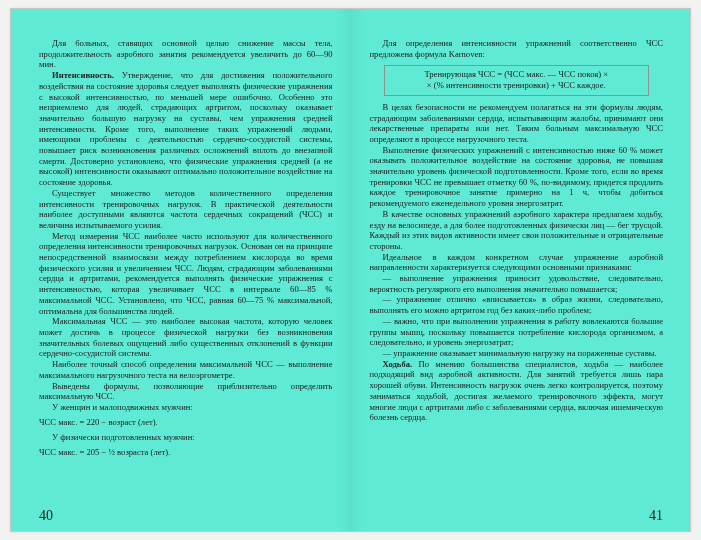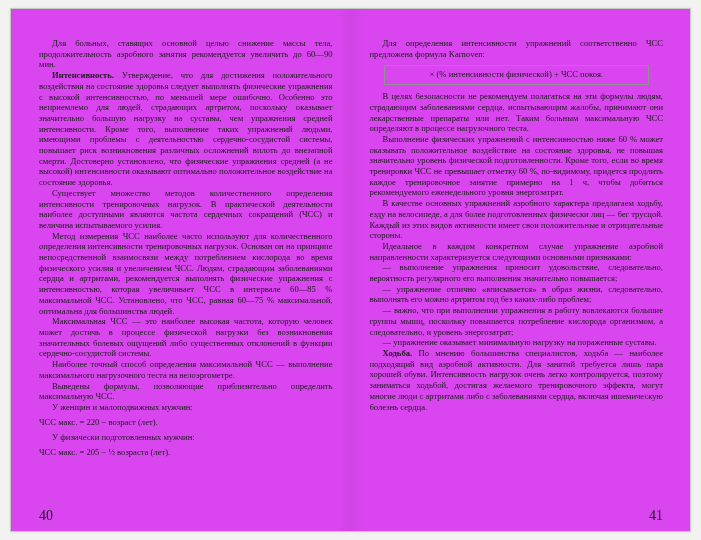--- a/index.html
+++ b/index.html
@@ -6,21 +6,21 @@
   html, body {
     margin: 0; padding: 0;
     width: 701px; height: 540px;
     background: #f2f3f1;
     overflow: hidden;
   }
   .spread {
     position: absolute;
     left: 10px; top: 8px;
     width: 681px; height: 524px;
-    background: #d946ef;
+    background: #5eead4;
     border: 1px solid #c6c8c5;
     box-shadow: 0 0 3px rgba(0,0,0,0.08);
     display: flex;
   }
   .spread::after {
     content: "";
     position: absolute;
     left: 50%; top: 0; bottom: 0;
     width: 26px;
     transform: translateX(-50%);
@@ -83,21 +83,22 @@
     <p class="para"><span>У женщин и малоподвижных мужчин:</span></p>
     <p class="formula">ЧСС макс. = 220 − возраст (лет).</p>
     <p class="para"><span>У физически подготовленных мужчин:</span></p>
     <p class="formula">ЧСС макс. = 205 − ½ возраста (лет).</p>
     <div class="pagenum pn-left">40</div>
   </div>
 
   <div class="page right">
     <p class="para"><span>Для определения интенсивности упражнений соответственно ЧСС предложена формула Karnoven:</span></p>
     <div class="formula-box">
-      <div>× (% интенсивности физической) + ЧСС покоя.</div>
+      <div>Тренирующая ЧСС = (ЧСС макс. — ЧСС покоя) ×</div>
+      <div>× (% интенсивности тренировки) + ЧСС каждое.</div>
     </div>
     <p class="para"><span>В целях безопасности не рекомендуем полагаться на эти формулы людям, страдающим заболеваниями сердца, испытывающим жалобы, принимают они лекарственные препараты или нет. Таким больным максимальную ЧСС определяют в процессе нагрузочного теста.</span></p>
     <p class="para"><span>Выполнение физических упражнений с интенсивностью ниже 60 % может оказывать положительное воздействие на состояние здоровья, не повышая значительно уровень физической подготовленности. Кроме того, если во время тренировки ЧСС не превышает отметку 60 %, по-видимому, придется продлить каждое тренировочное занятие примерно на 1 ч, чтобы добиться рекомендуемого еженедельного уровня энергозатрат.</span></p>
     <p class="para"><span>В качестве основных упражнений аэробного характера предлагаем ходьбу, езду на велосипеде, а для более подготовленных физически лиц — бег трусцой. Каждый из этих видов активности имеет свои положительные и отрицательные стороны.</span></p>
     <p class="para"><span>Идеальное в каждом конкретном случае упражнение аэробной направленности характеризуется следующими основными признаками:</span></p>
     <p class="para"><span>— выполнение упражнения приносит удовольствие, следовательно, вероятность регулярного его выполнения значительно повышается;</span></p>
     <p class="para"><span>— упражнение отлично «вписывается» в образ жизни, следовательно, выполнять его можно артритом год без каких-либо проблем;</span></p>
     <p class="para"><span>— важно, что при выполнении упражнения в работу вовлекаются большие группы мышц, поскольку повышается потребление кислорода организмом, а следовательно, и уровень энергозатрат;</span></p>
     <p class="para"><span>— упражнение оказывает минимальную нагрузку на пораженные суставы.</span></p>
     <p class="para"><b class="lead">Ходьба.</b> <span>По мнению большинства специалистов, ходьба — наиболее подходящий вид аэробной активности. Для занятий требуется лишь пара хорошей обуви. Интенсивность нагрузок очень легко контролируется, поэтому заниматься ходьбой, достигая желаемого тренировочного эффекта, могут многие люди с артритами либо с заболеваниями сердца, включая ишемическую болезнь сердца.</span></p>

